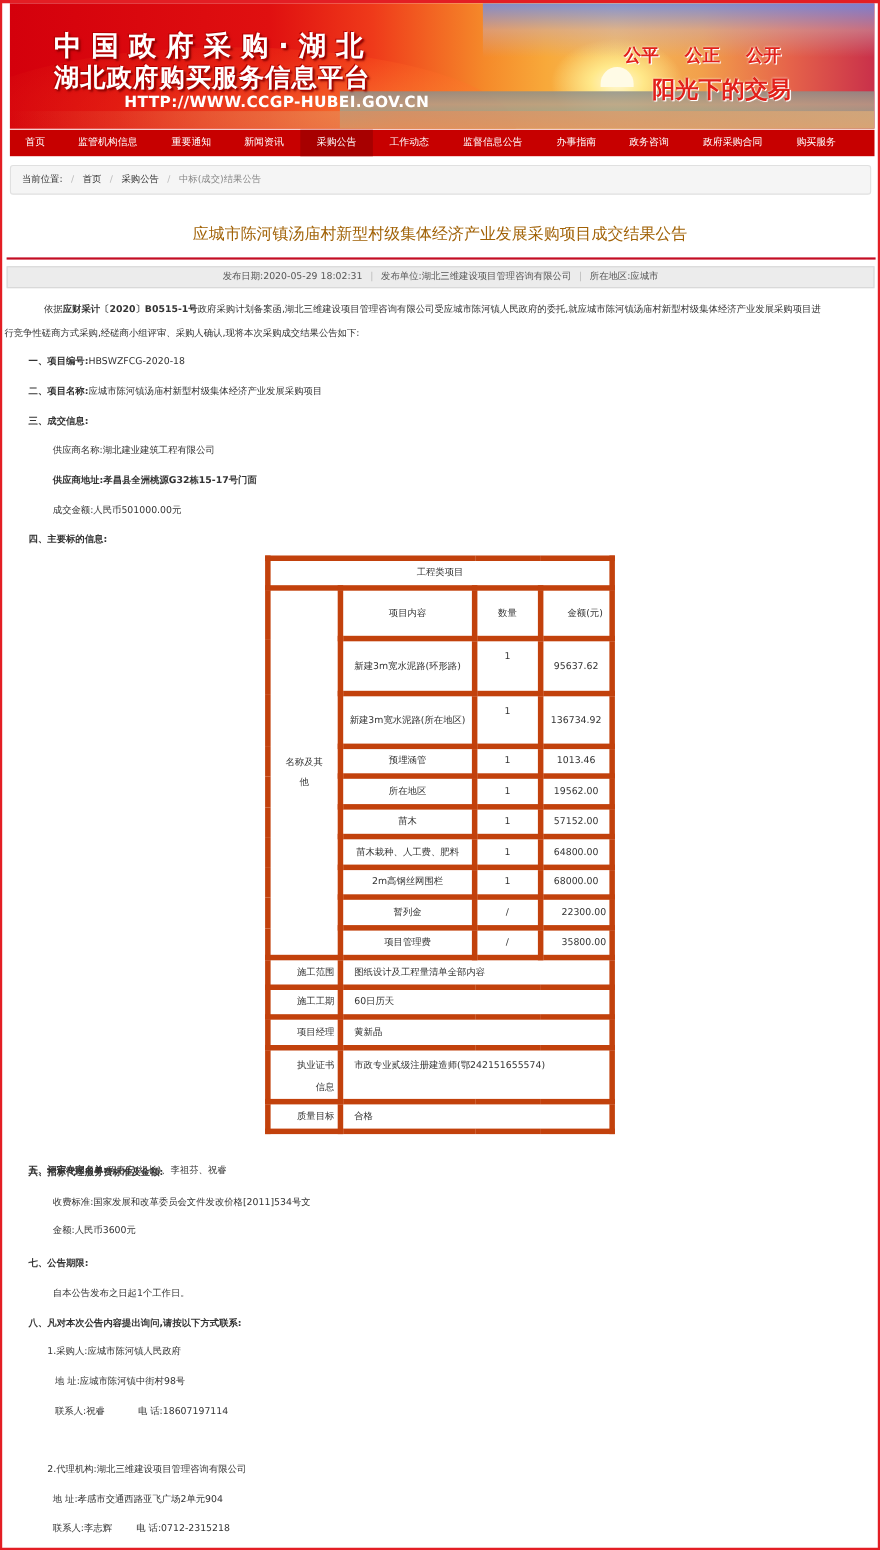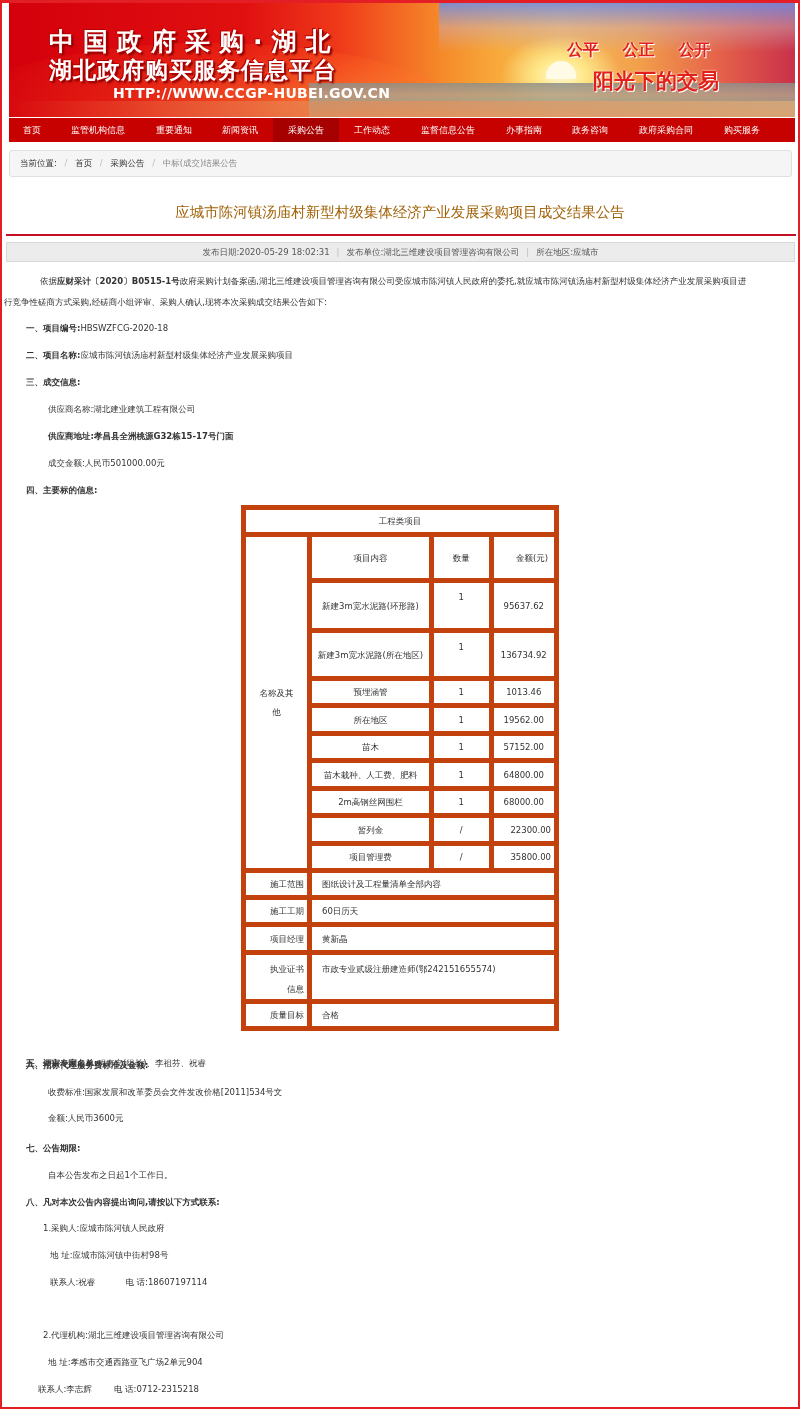--- a/index.html
+++ b/index.html
@@ -211,13 +211,13 @@
 <div class="p" style="left:48px;top:1087px;">收费标准:国家发展和改革委员会文件发改价格[2011]534号文</div>
 <div class="p" style="left:48px;top:1113px;">金额:人民币3600元</div>
 <div class="p b" style="left:26px;top:1143px;">七、公告期限:</div>
 <div class="p" style="left:48px;top:1170px;">自本公告发布之日起1个工作日。</div>
 <div class="p b" style="left:26px;top:1197px;">八、凡对本次公告内容提出询问,请按以下方式联系:</div>
 <div class="p" style="left:43px;top:1223px;">1.采购人:应城市陈河镇人民政府</div>
 <div class="p" style="left:50px;top:1250px;">地 址:应城市陈河镇中街村98号</div>
 <div class="p" style="left:50px;top:1277px;text-align:right;"><span>联系人:祝睿</span><span style="display:inline-block;width:30px"></span><span>电 话:18607197114</span></div>
 <div class="p" style="left:43px;top:1330px;">2.代理机构:湖北三维建设项目管理咨询有限公司</div>
 <div class="p" style="left:48px;top:1357px;">地 址:孝感市交通西路亚飞广场2单元904</div>
-<div class="p" style="left:38px;top:1384px;"><span>联系人:李志辉</span><span style="display:inline-block;width:22px"></span><span>电 话:0712-2315218</span></div>
+<div class="p" style="left:48px;top:1384px;"><span>联系人:李志辉</span><span style="display:inline-block;width:22px"></span><span>电 话:0712-2315218</span></div>
 
 </body></html>

